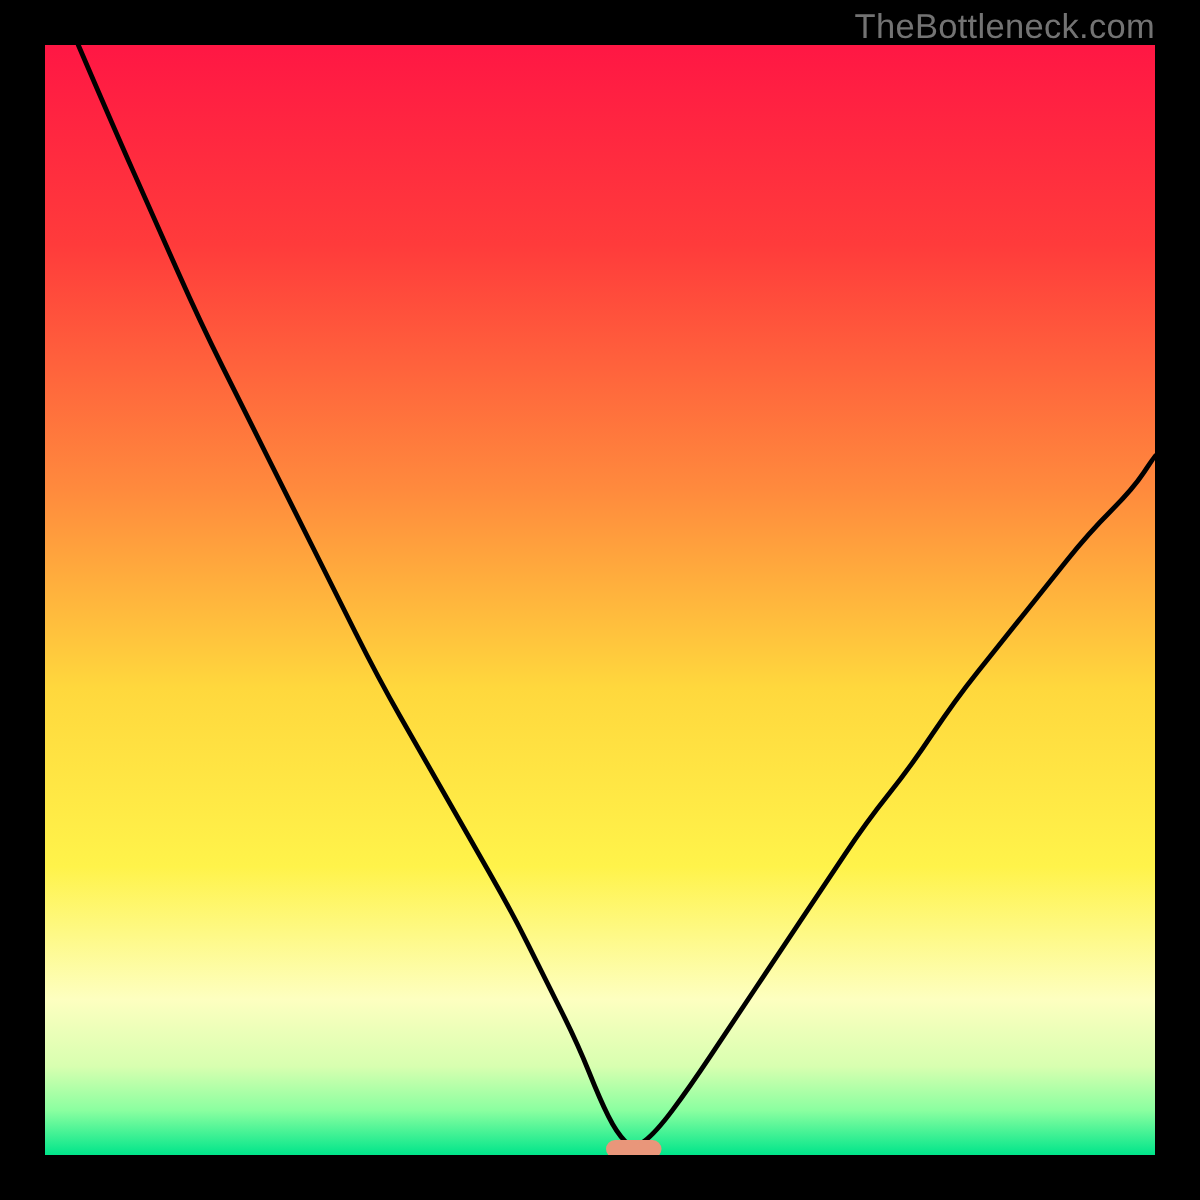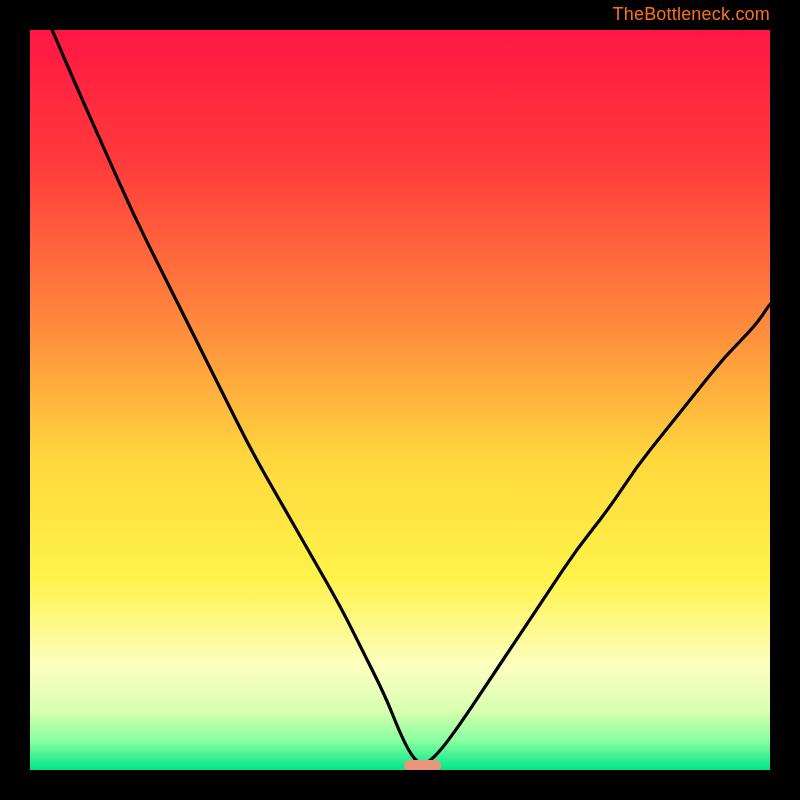--- a/index.html
+++ b/index.html
@@ -35,22 +35,22 @@
   }
   .marker {
     position: absolute;
     background: #e9967a;
     border-radius: 8px;
   }
   .attribution {
     position: absolute;
     top: 4px;
     right: 30px;
-    color: #f97316;
-    font-size: 18px;
+    color: #737373;
+    font-size: 23px;
     font-weight: 500;
     letter-spacing: 0.2px;
   }
 </style>
 </head>
 <body>
 
 <div class="frame">
 
   <div class="attribution">TheBottleneck.com</div>

